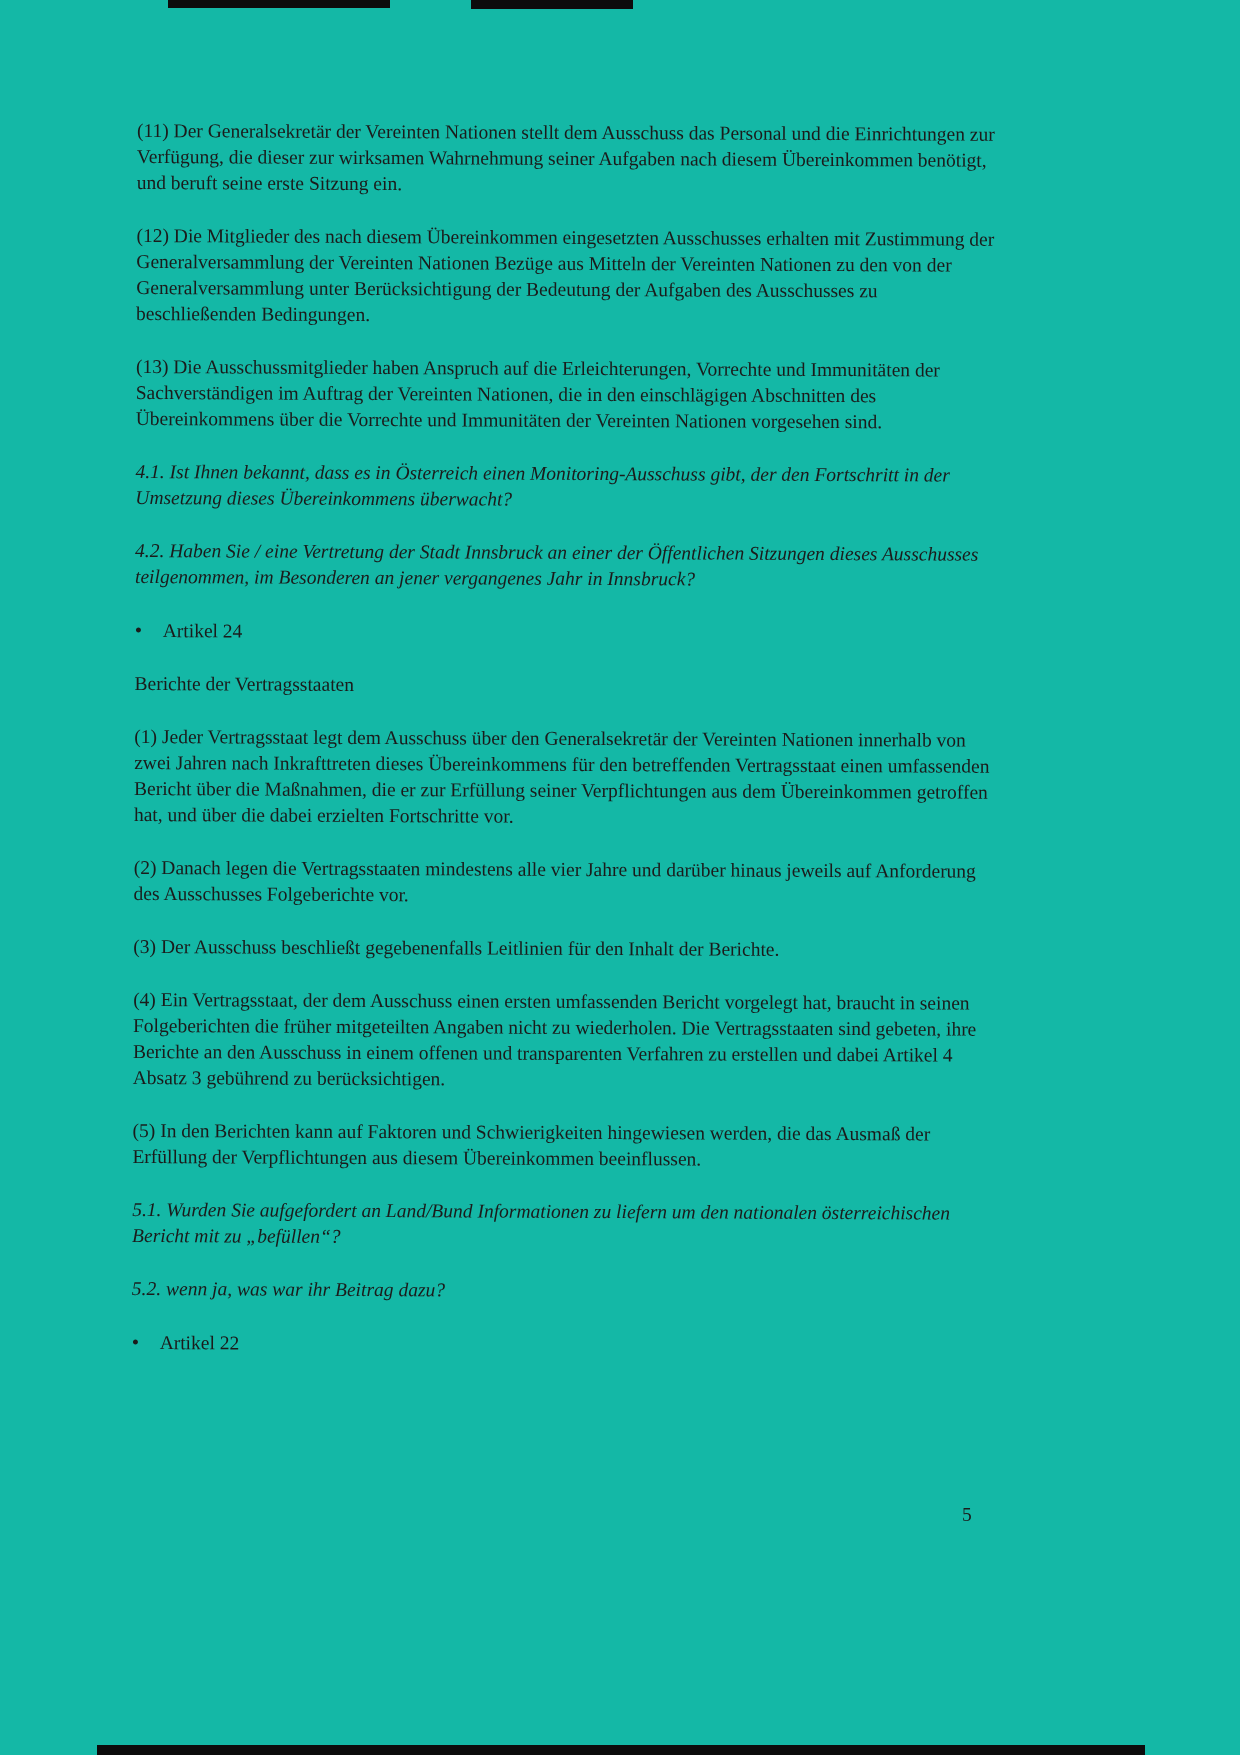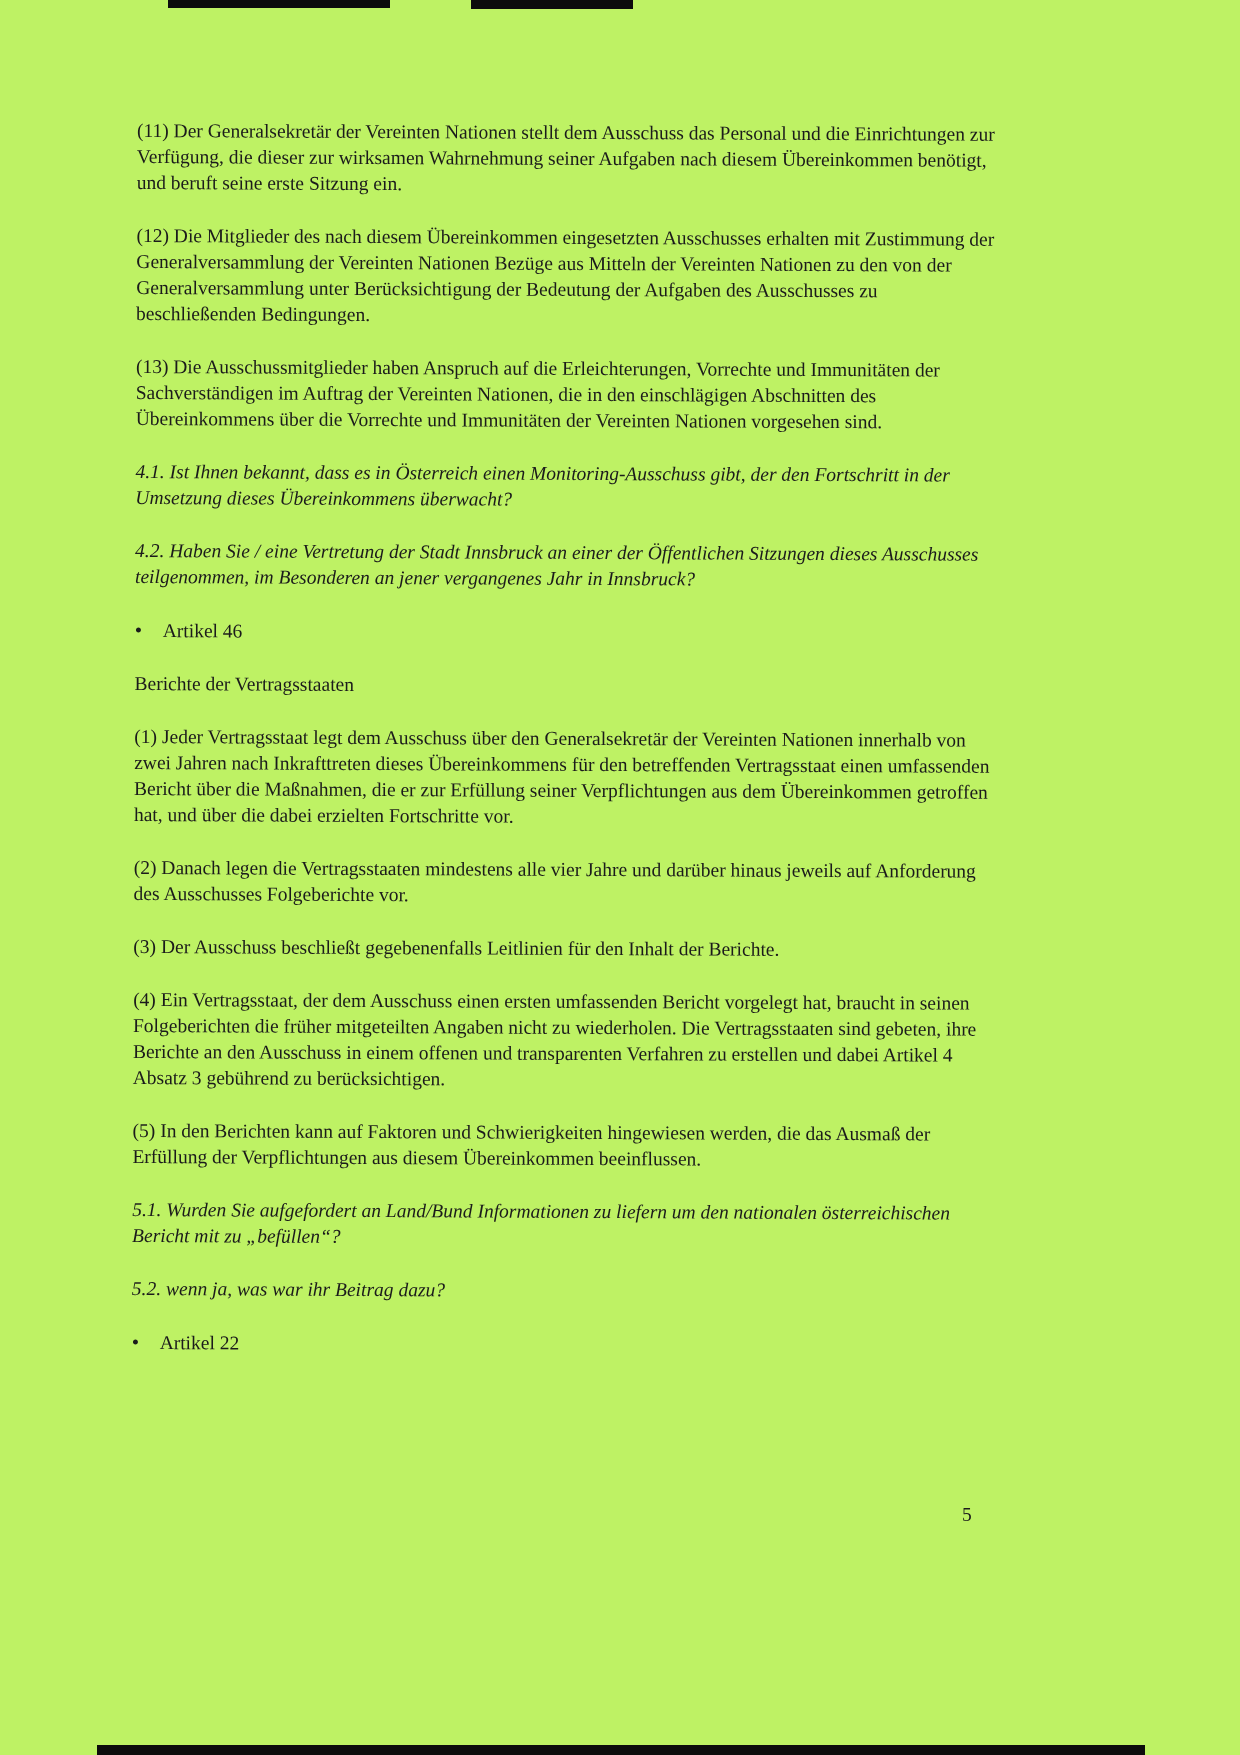--- a/index.html
+++ b/index.html
@@ -11,21 +11,21 @@
     height: 1755px;
     background: #ffffff;
     position: relative;
     overflow: hidden;
     font-family: "Liberation Serif", "DejaVu Serif", serif;
     color: #1b1b1b;
   }
   .page {
     position: absolute;
     inset: 0;
-    background: #bef264;
+    background: #14b8a6;
   }
   .content {
     position: absolute;
     left: 137px;
     top: 118px;
     width: 866px;
     transform: rotate(0.25deg);
     transform-origin: 0 0;
     font-size: 19.5px;
     line-height: 26px;
@@ -97,21 +97,21 @@
     <p class="para">(12) Die Mitglieder des nach diesem Übereinkommen eingesetzten Ausschusses erhalten mit Zustimmung der Generalversammlung der Vereinten Nationen Bezüge aus Mitteln der Vereinten Nationen zu den von der Generalversammlung unter Berücksichtigung der Bedeutung der Aufgaben des Ausschusses zu beschließenden Bedingungen.</p>
 
     <p class="para">(13) Die Ausschussmitglieder haben Anspruch auf die Erleichterungen, Vorrechte und Immunitäten der Sachverständigen im Auftrag der Vereinten Nationen, die in den einschlägigen Abschnitten des Übereinkommens über die Vorrechte und Immunitäten der Vereinten Nationen vorgesehen sind.</p>
 
     <p class="question">4.1. Ist Ihnen bekannt, dass es in Österreich einen Monitoring-Ausschuss gibt, der den Fortschritt in der Umsetzung dieses Übereinkommens überwacht?</p>
 
     <p class="question">4.2. Haben Sie / eine Vertretung der Stadt Innsbruck an einer der Öffentlichen Sitzungen dieses Ausschusses teilgenommen, im Besonderen an jener vergangenes Jahr in Innsbruck?</p>
 
     <div class="bullet-item">
       <span class="bullet-glyph">•</span>
-      <span>Artikel 46</span>
+      <span>Artikel 24</span>
     </div>
 
     <p class="heading">Berichte der Vertragsstaaten</p>
 
     <p class="para">(1) Jeder Vertragsstaat legt dem Ausschuss über den Generalsekretär der Vereinten Nationen innerhalb von zwei Jahren nach Inkrafttreten dieses Übereinkommens für den betreffenden Vertragsstaat einen umfassenden Bericht über die Maßnahmen, die er zur Erfüllung seiner Verpflichtungen aus dem Übereinkommen getroffen hat, und über die dabei erzielten Fortschritte vor.</p>
 
     <p class="para">(2) Danach legen die Vertragsstaaten mindestens alle vier Jahre und darüber hinaus jeweils auf Anforderung des Ausschusses Folgeberichte vor.</p>
 
     <p class="para">(3) Der Ausschuss beschließt gegebenenfalls Leitlinien für den Inhalt der Berichte.</p>
 

